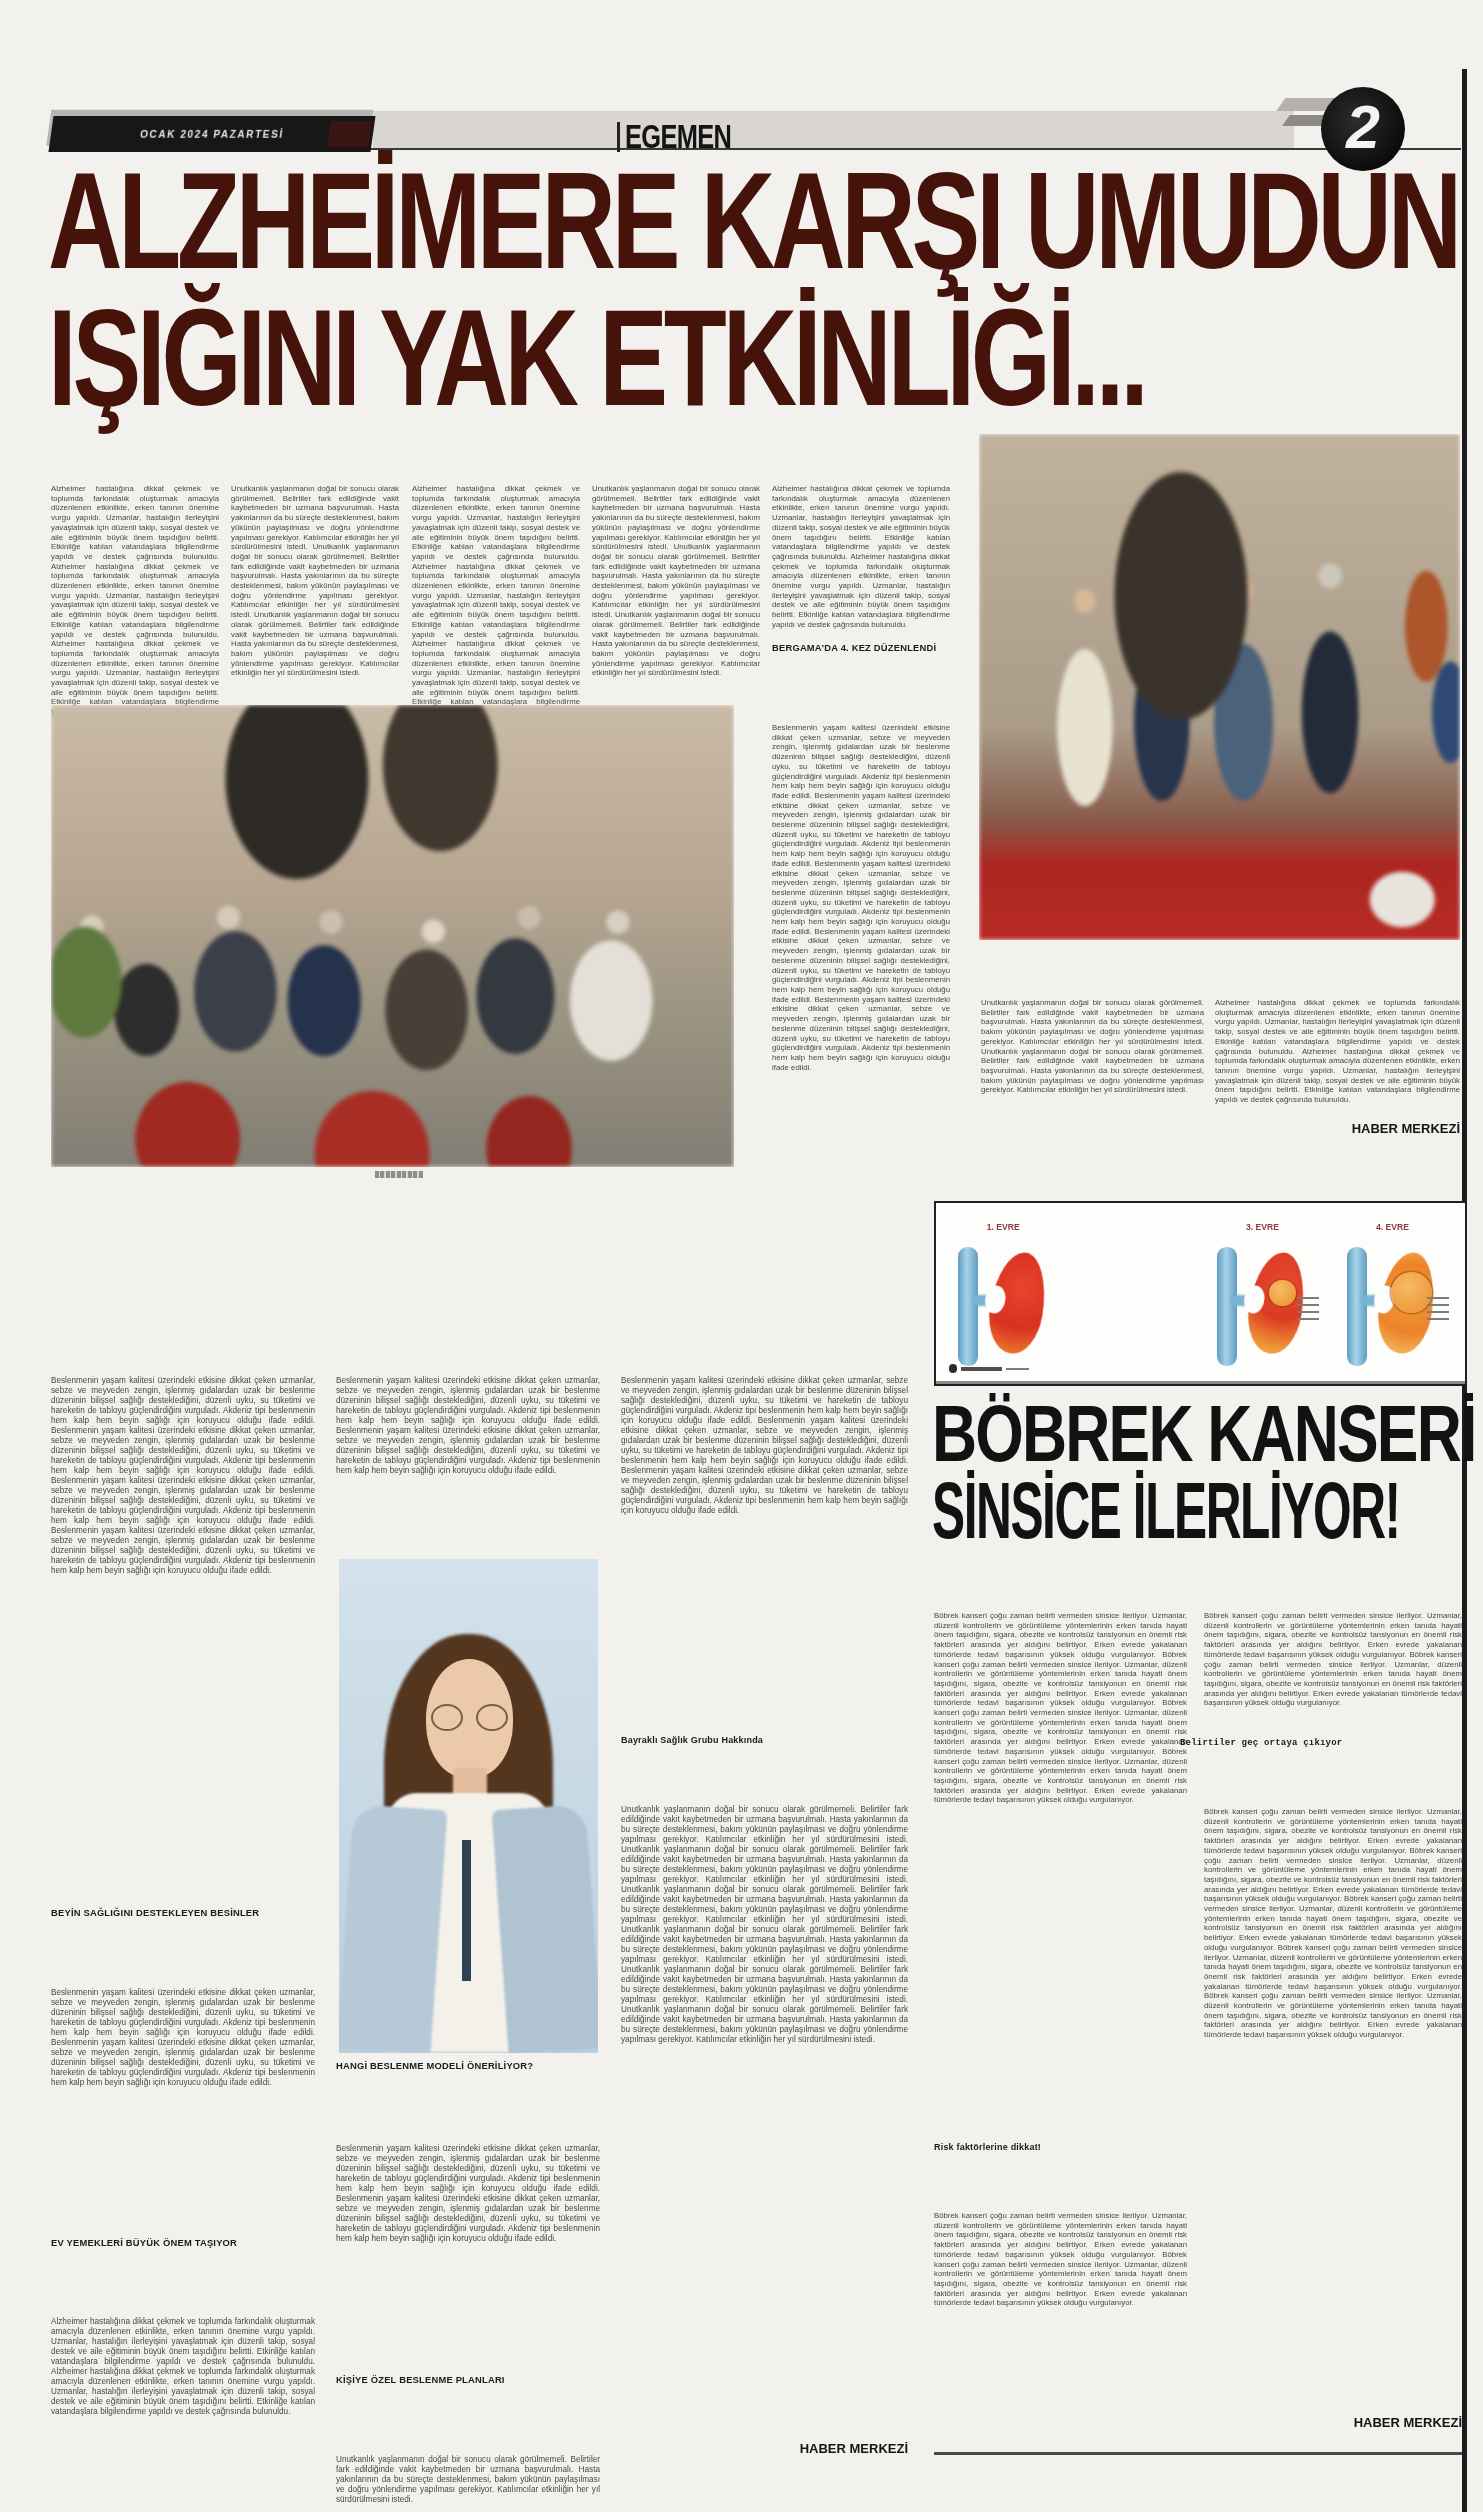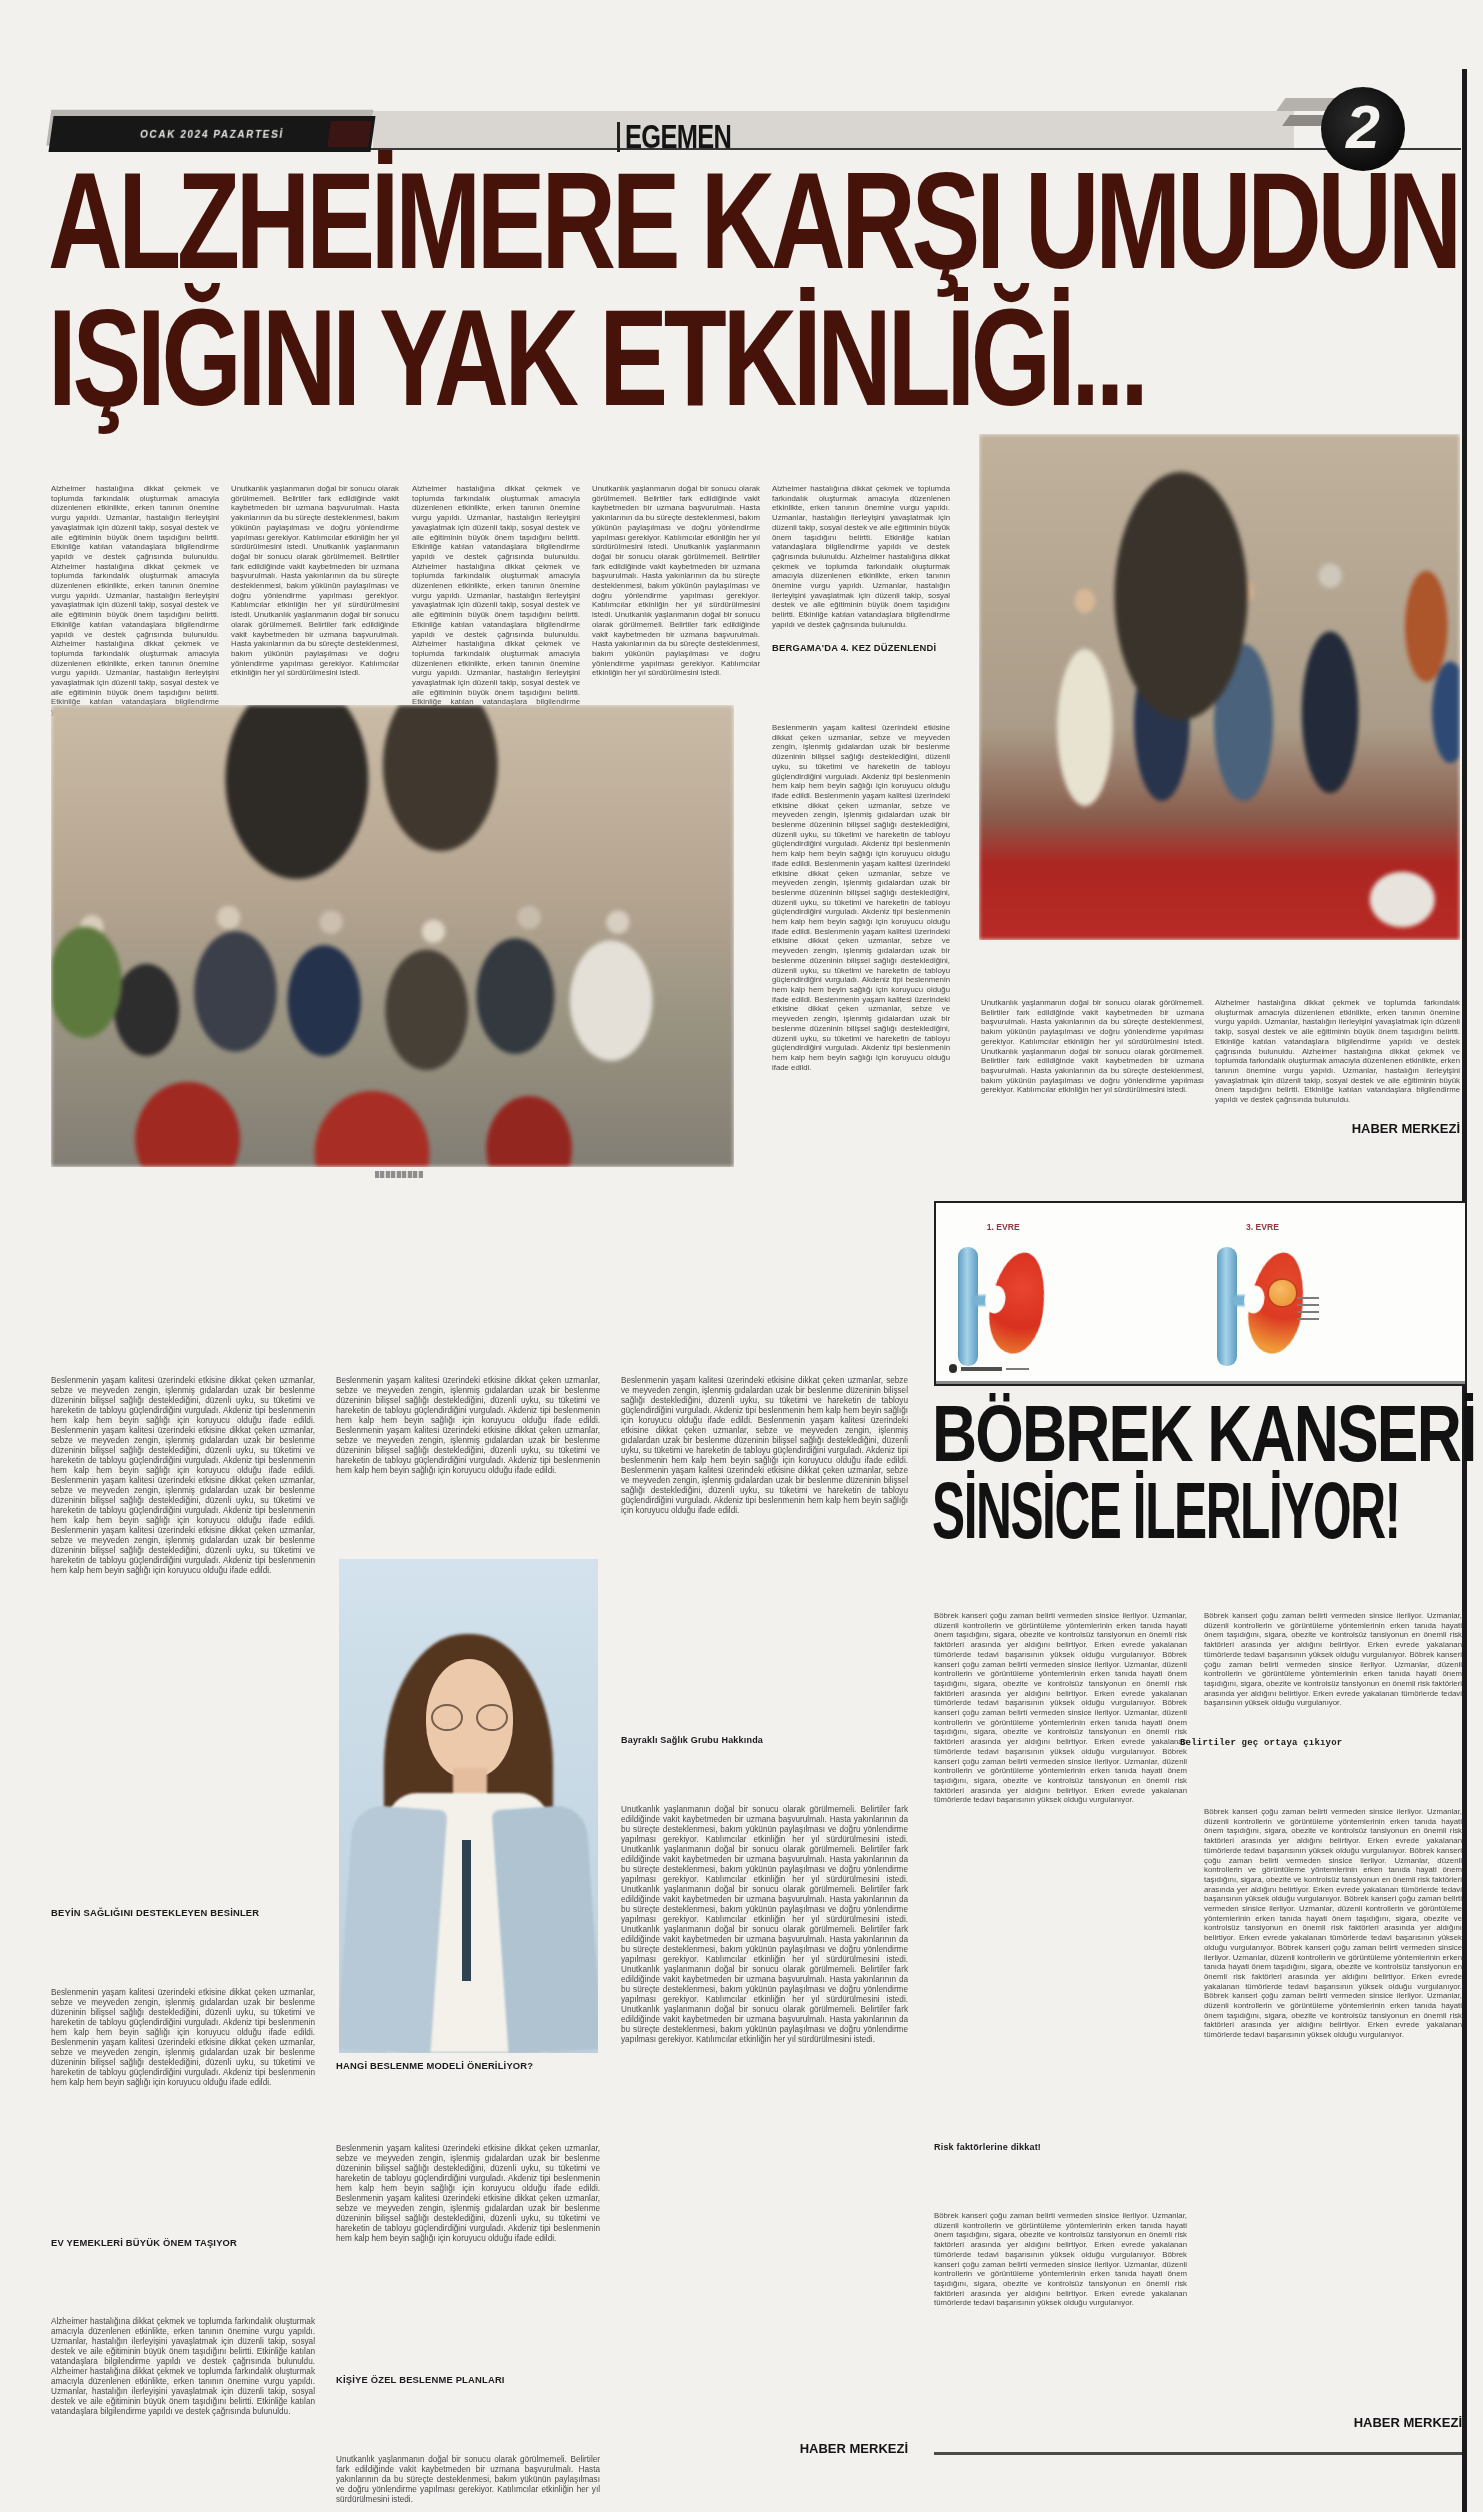--- a/index.html
+++ b/index.html
@@ -204,20 +204,27 @@
       <div class="vessel"></div>
       <div class="bean"></div>
     </div>
     <div class="stage s3" style="left:264px;">
       <div class="lbl">3. EVRE</div>
       <div class="vessel"></div>
       <div class="bean"></div>
       <div class="tumor"></div>
       <div class="ticks"></div>
     </div>
+    <div class="stage s4" style="left:394px;">
+      <div class="lbl">4. EVRE</div>
+      <div class="vessel"></div>
+      <div class="bean"></div>
+      <div class="tumor"></div>
+      <div class="ticks"></div>
+    </div>
     <div class="kb-logo">
       <span class="dot"></span>
       <span class="bar1"></span>
       <span class="bar2"></span>
     </div>
   </div>
 
   <div class="hl hl3">
     <span class="l1">BÖBREK KANSERİ</span><br>
     <span class="l2">SİNSİCE İLERLİYOR!</span>

